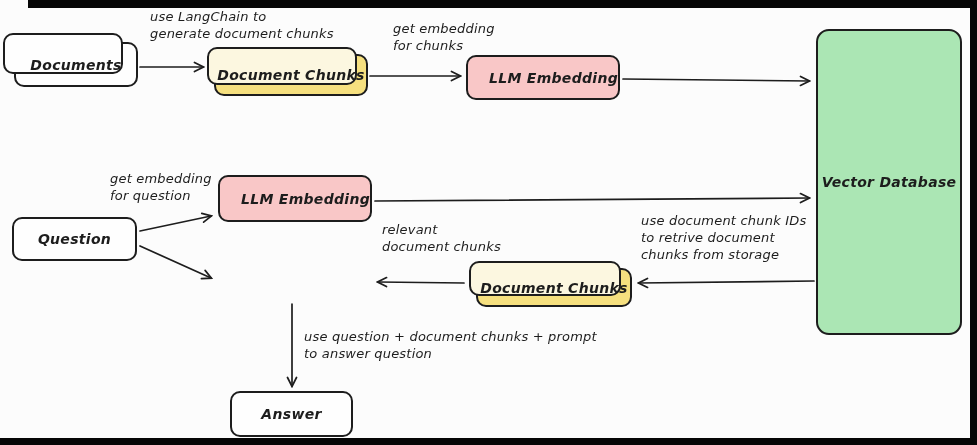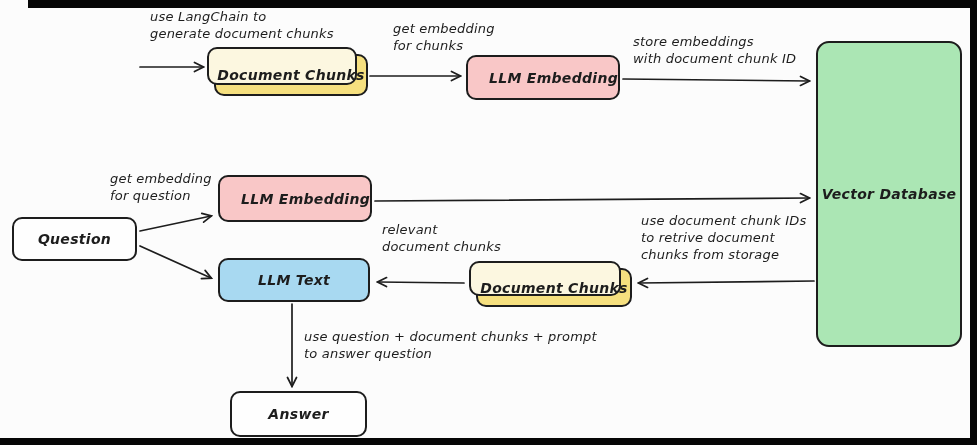--- a/index.html
+++ b/index.html
@@ -34,21 +34,21 @@
     font-size: 14px;
     font-weight: 700;
     font-style: italic;
     letter-spacing: 0.3px;
     white-space: nowrap;
   }
   .fill-white  { background: var(--white-node, #fefefe); }
   .fill-yellow { background: var(--yellow, #f6e07f); }
   .fill-pink   { background: var(--pink, #f9c7c7); justify-content: flex-end; }
   .fill-blue   { background: var(--blue, #a8d9f1); }
-  .fill-green  { background: var(--green, #abe6b4); border-radius: 13px; margin-top: 12px; }
+  .fill-green  { background: var(--green, #abe6b4); border-radius: 13px; }
 
   
   .stack::before {
     content: "";
     position: absolute;
     width: 100%;
     height: 100%;
     box-sizing: border-box;
     border: 2px solid var(--ink, #1d1d1d);
     border-radius: 10px;
@@ -87,20 +87,23 @@
     <path class="line" d="M370,76 L460,76" marker-end="url(#ah)"></path>
     <path class="line" d="M623,79 L809,81" marker-end="url(#ah)"></path>
     <path class="line" d="M140,231 L211,216" marker-end="url(#ah)"></path>
     <path class="line" d="M140,246 L211,278" marker-end="url(#ah)"></path>
     <path class="line" d="M375,201 L809,198" marker-end="url(#ah)"></path>
     <path class="line" d="M814,281 L639,283" marker-end="url(#ah)"></path>
     <path class="line" d="M464,283 L378,282" marker-end="url(#ah)"></path>
     <path class="line" d="M292,304 L292,386" marker-end="url(#ah)"></path>
   </svg>
 
+  <div class="node stack stack-white fill-white" style="left:14px; top:42px; width:124px; height:45px;">
+    <span class="node-label">Documents</span>
+  </div>
 
   <div class="node stack stack-cream fill-yellow" style="left:214px; top:54px; width:154px; height:42px;">
     <span class="node-label">Document Chunks</span>
   </div>
 
   <div class="node fill-pink" style="left:466px; top:55px; width:154px; height:45px;">
     <span class="node-label">LLM Embedding</span>
   </div>
 
   <div class="node fill-green" style="left:816px; top:29px; width:146px; height:306px;">
@@ -108,38 +111,33 @@
   </div>
 
   <div class="node fill-white" style="left:12px; top:217px; width:125px; height:44px;">
     <span class="node-label">Question</span>
   </div>
 
   <div class="node fill-pink" style="left:218px; top:175px; width:154px; height:47px;">
     <span class="node-label">LLM Embedding</span>
   </div>
 
-  <div class="node fill-blue" style="left:218px; top:258px; width:152px; height:44px;">
-    <span class="node-label">LLM Text</span>
-  </div>
 
   <div class="node stack stack-cream fill-yellow" style="left:476px; top:268px; width:156px; height:39px;">
     <span class="node-label">Document Chunks</span>
   </div>
 
-  <div class="node fill-white" style="left:230px; top:391px; width:137px; height:46px;">
+  <div class="node fill-white" style="left:230px; top:391px; width:123px; height:46px;">
     <span class="node-label">Answer</span>
   </div>
 
   <div class="note" style="left:150px; top:8px;font-style:italic;">use LangChain to
 generate document chunks</div>
   <div class="note" style="left:393px; top:20px;">get embedding
 for chunks</div>
-  <div class="note" style="left:633px; top:33px;">store embeddings
-with document chunk ID</div>
   <div class="note" style="left:110px; top:170px;">get embedding
 for question</div>
   <div class="note" style="left:382px; top:221px;">relevant
 document chunks</div>
   <div class="note" style="left:304px; top:328px;">use question + document chunks + prompt
 to answer question</div>
   <div class="note" style="left:641px; top:212px;">use document chunk IDs
 to retrive document
 chunks from storage</div>
 

